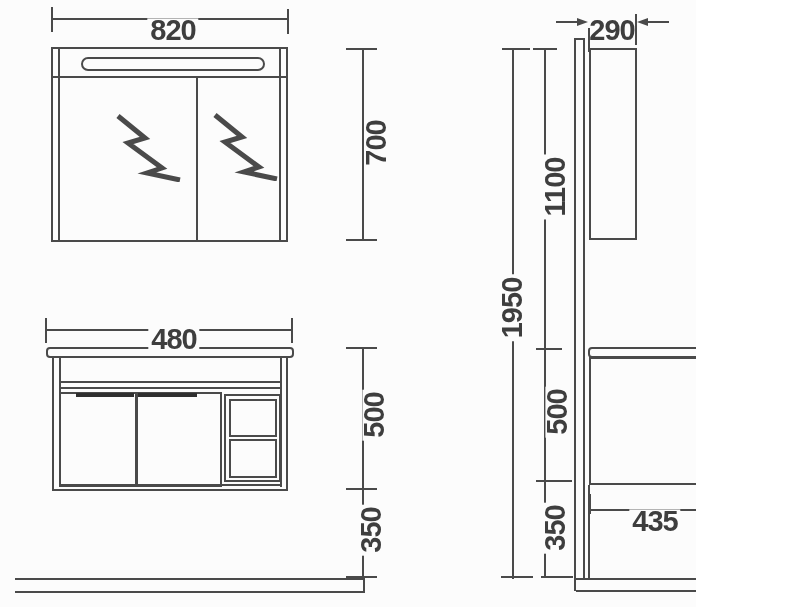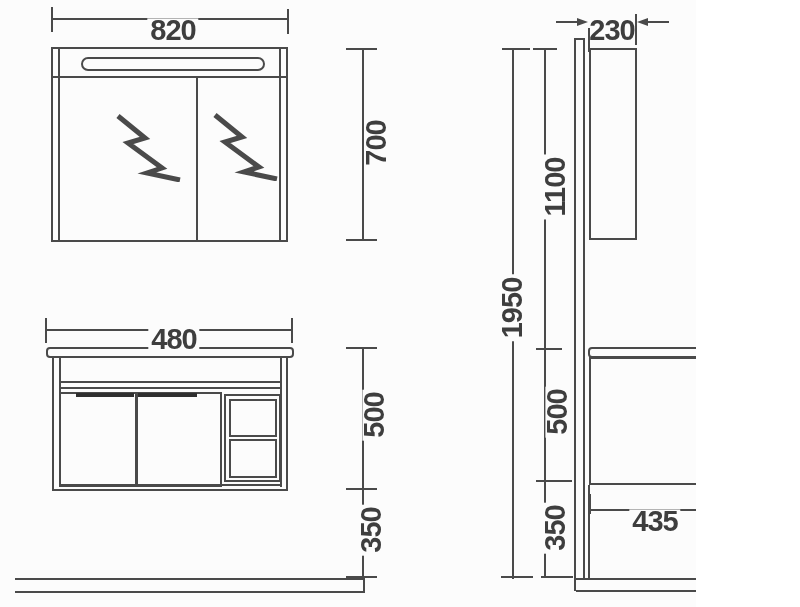--- a/index.html
+++ b/index.html
@@ -114,21 +114,21 @@
     <div class="box open-left" style="left:576px;top:578px;width:213px;height:14px;"></div>
   </div>
 
   <div>
     <div class="ln" style="left:588px;top:28px;width:2px;height:24px;"></div>
     <div class="ln" style="left:635px;top:14px;width:2px;height:31px;"></div>
     <div class="ln" style="left:556px;top:21px;width:21px;height:2px;"></div>
     <div class="arrow right" style="left:577px;top:18px;"></div>
     <div class="ln" style="left:648px;top:21px;width:21px;height:2px;"></div>
     <div class="arrow left" style="left:637px;top:18px;"></div>
-    <span class="lbl nobg" style="left:612px;top:31px;">230</span>
+    <span class="lbl nobg" style="left:612px;top:31px;">290</span>
   </div>
 
   <div>
     <div class="ln" style="left:544px;top:49px;width:2px;height:301px;"></div>
     <div class="ln" style="left:533px;top:48px;width:24px;height:2px;"></div>
     <div class="ln" style="left:536px;top:348px;width:26px;height:2px;"></div>
     <span class="lbl vert" style="left:556px;top:187px;">1100</span>
   </div>
 
   <div>

